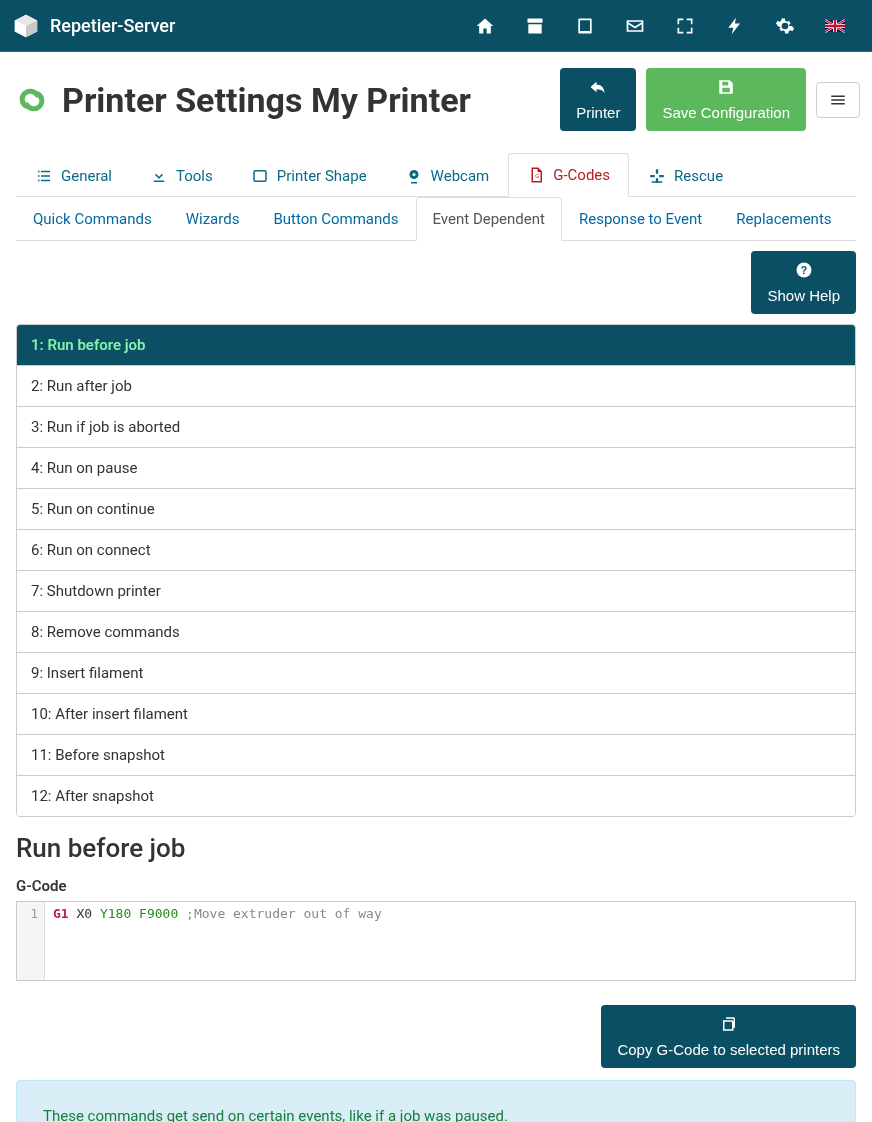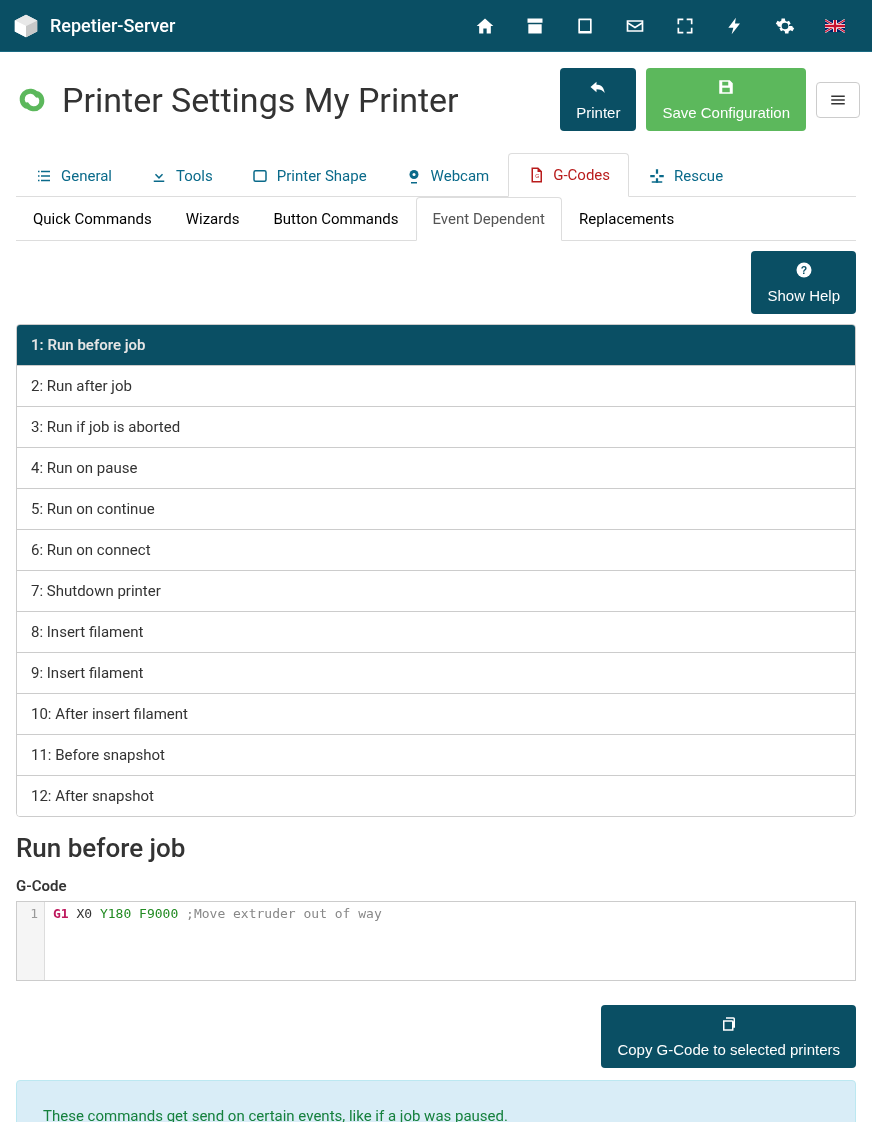--- a/index.html
+++ b/index.html
@@ -10,46 +10,46 @@
 .navbar-brand { display: flex; align-items: center; gap: 10px; font-size: 18px; font-weight: 500; }
 .navbar-spacer { flex: 1; }
 .navbar-icons { display: flex; align-items: center; gap: 0; }
 .navbar-icon { width: 50px; height: 48px; display: flex; align-items: center; justify-content: center; cursor: pointer; color: #fff; }
 .navbar-icon svg { fill: currentColor; width: 20px; height: 20px; }
 .flag { width: 28px; height: 18px; display: inline-block; }
 
 
 .header { display: flex; align-items: center; padding: 16px 12px 10px; gap: 10px; }
 .header-title { display: flex; align-items: center; gap: 10px; flex: 1; }
-.header-title h1 { font-size: 34px; font-weight: 400; color: #333; }
+.header-title h1 { font-size: 34px; font-weight: 700; color: #333; }
 .btn { border: none; border-radius: 4px; padding: 10px 16px; font-size: 15px; font-weight: 500; cursor: pointer; display: inline-flex; align-items: center; gap: 8px; flex-direction: column; }
 .btn-teal { background: #0a4f64; color: #fff; }
 .btn-green { background: #5cb85c; color: #fff; }
 .btn-outline { background: #fff; border: 1px solid #ccc; color: #333; padding: 8px 12px; }
 .btn svg { width: 18px; height: 18px; fill: currentColor; }
 
 
 .main-tabs { display: flex; border-bottom: 1px solid #ddd; margin: 0 16px; padding-top: 12px; }
 .main-tab { display: flex; align-items: center; gap: 8px; padding: 12px 18px; color: #0a6a8a; cursor: pointer; font-size: 15px; border: 1px solid transparent; border-bottom: none; margin-bottom: -1px; }
 .main-tab.active { border: 1px solid #ddd; border-bottom: 1px solid #fff; border-radius: 4px 4px 0 0; background: #fff; color: #b91c1c; }
 .main-tab svg { width: 18px; height: 18px; fill: currentColor; }
 
 
 .sub-tabs { display: flex; border-bottom: 1px solid #ddd; margin: 0 16px; flex-wrap: wrap; }
-.sub-tab { padding: 12px 16px; color: #000000; cursor: pointer; font-size: 15px; border: 1px solid transparent; border-bottom: none; margin-bottom: -1px; }
+.sub-tab { padding: 12px 16px; color: #0369a1; cursor: pointer; font-size: 15px; border: 1px solid transparent; border-bottom: none; margin-bottom: -1px; }
 .sub-tab.active { border: 1px solid #ddd; border-bottom: 1px solid #fff; border-radius: 4px 4px 0 0; background: #fff; color: #555; }
 
 
 .show-help-row { display: flex; justify-content: flex-end; padding: 10px 16px 10px; }
 
 
 .event-list { margin: 0 16px; border: 1px solid #ccc; border-radius: 4px; overflow: hidden; }
 .event-item { padding: 11px 14px; border-bottom: 1px solid #ccc; cursor: pointer; font-size: 15px; background: #fff; }
 .event-item:last-child { border-bottom: none; }
-.event-item.active { background: #0a4f64; color: #e5e5e5; font-weight: 600; }
+.event-item.active { background: #0a4f64; color: #86efac; font-weight: 600; }
 
 
 .section { padding: 16px; }
 .section h2 { font-size: 26px; font-weight: 500; margin-bottom: 14px; }
 .section-label { font-weight: 600; font-size: 15px; margin-bottom: 6px; }
 
 
 .code-editor { border: 1px solid #ccc; display: flex; font-family: "Consolas", "Monaco", monospace; font-size: 13px; height: 80px; }
 .gutter { background: #f5f5f5; color: #999; text-align: right; padding: 4px 6px; border-right: 1px solid #ddd; min-width: 28px; user-select: none; }
 .code-area { padding: 4px 8px; flex: 1; white-space: pre; }
@@ -203,20 +203,21 @@
       </svg>
     <span>Rescue</span>
   </div>
 </div>
 
 <div class="sub-tabs">
   <div class="sub-tab"><span>Quick Commands</span></div>
   <div class="sub-tab"><span>Wizards</span></div>
   <div class="sub-tab"><span>Button Commands</span></div>
   <div class="sub-tab active"><span>Event Dependent</span></div>
+  <div class="sub-tab"><span>Response to Event</span></div>
   <div class="sub-tab"><span>Replacements</span></div>
 </div>
 
 <div class="show-help-row">
   <button class="btn btn-teal">
     <svg viewBox="0 0 24 24">
         <circle cx="12" cy="12" r="10" fill="#fff"></circle>
         <text x="12" y="17" text-anchor="middle" font-size="14" font-weight="bold" fill="#0a4f64">?</text>
       </svg>
     <span>Show Help</span>
@@ -224,21 +225,21 @@
 </div>
 
 <div class="event-list">
   <div class="event-item active"><span>1: Run before job</span></div>
   <div class="event-item"><span>2: Run after job</span></div>
   <div class="event-item"><span>3: Run if job is aborted</span></div>
   <div class="event-item"><span>4: Run on pause</span></div>
   <div class="event-item"><span>5: Run on continue</span></div>
   <div class="event-item"><span>6: Run on connect</span></div>
   <div class="event-item"><span>7: Shutdown printer</span></div>
-  <div class="event-item"><span>8: Insert filament</span></div>
+  <div class="event-item"><span>8: Remove commands</span></div>
   <div class="event-item"><span>9: Insert filament</span></div>
   <div class="event-item"><span>10: After insert filament</span></div>
   <div class="event-item"><span>11: Before snapshot</span></div>
   <div class="event-item"><span>12: After snapshot</span></div>
 </div>
 
 <div class="section">
   <h2>Run before job</h2>
   <div class="section-label">G-Code</div>
   <div class="code-editor">

